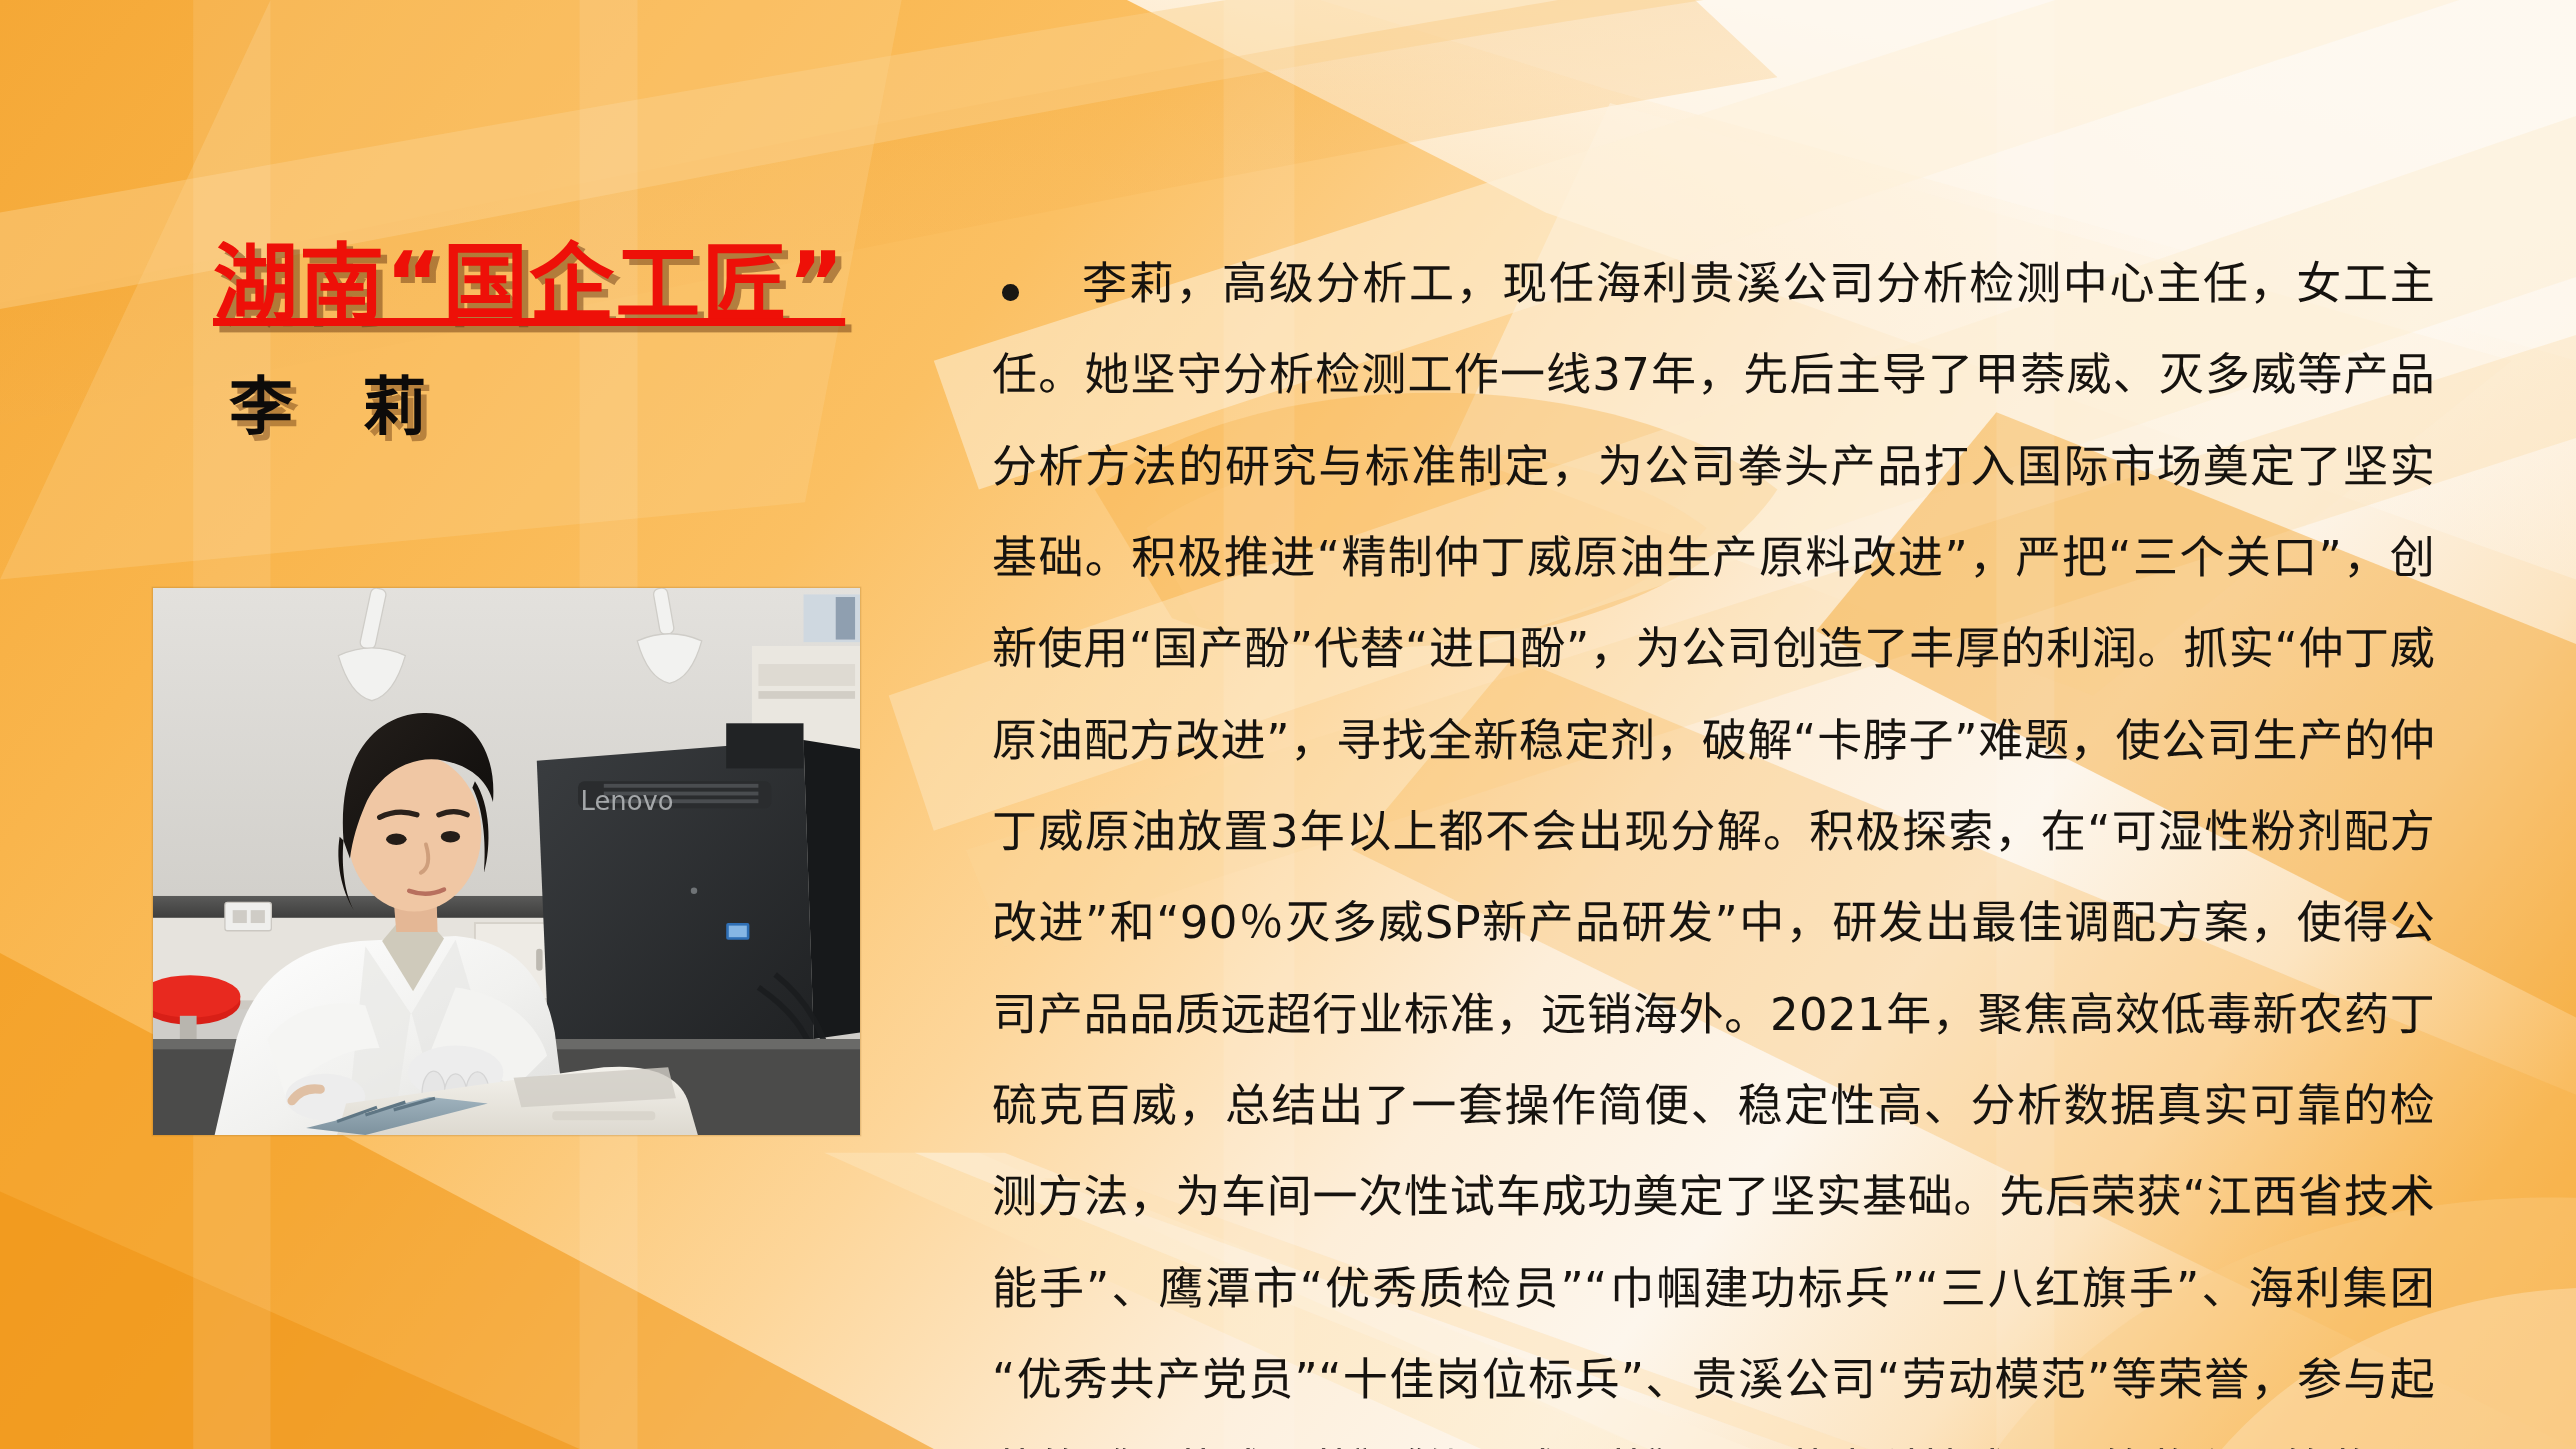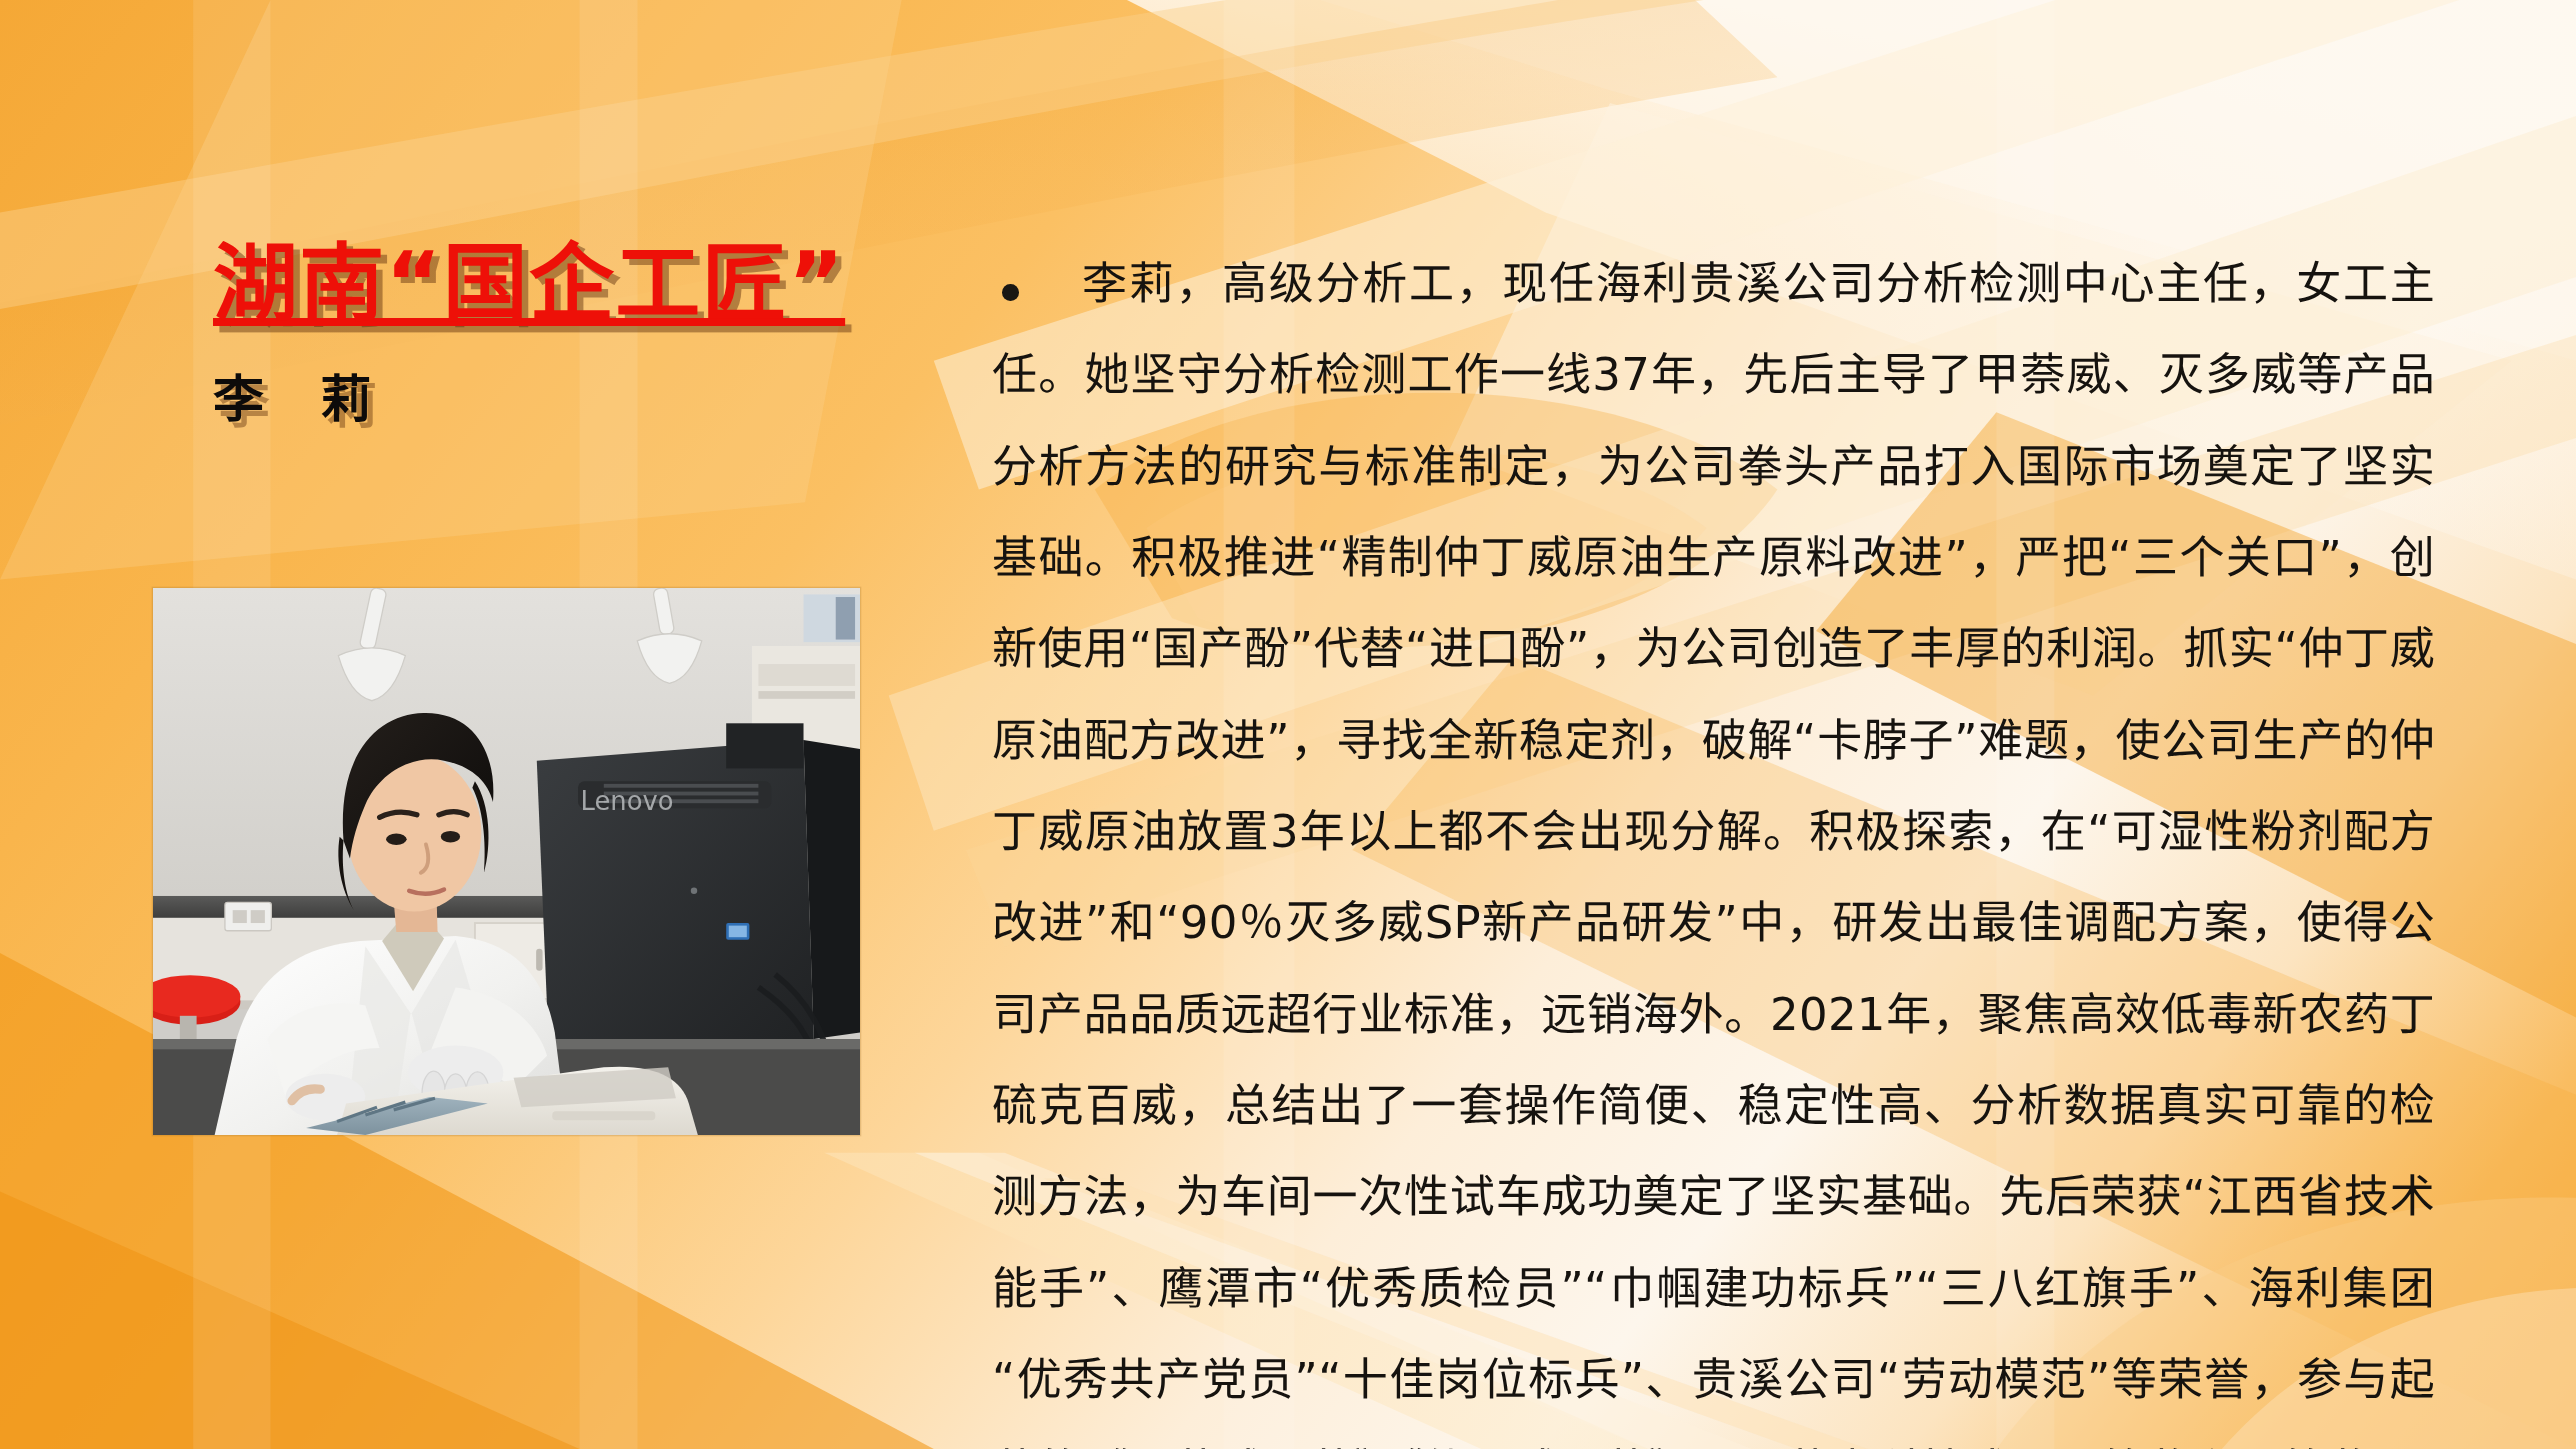--- a/index.html
+++ b/index.html
@@ -34,24 +34,25 @@
   }
   .title-main{
     font-size:85px;line-height:1.22;font-weight:bold;
     color:#ee1008;letter-spacing:1.3px;white-space:nowrap;
     text-shadow:6.4px 6.4px 0 rgba(92,45,10,.45);
     font-family:"DejaVu Sans","Liberation Sans",sans-serif;
     text-decoration:underline;
   }
   .title-sub{
     margin-top:33px;
-    font-size:51px;line-height:1.2;font-weight:bold;
+    font-size:64px;line-height:1.2;font-weight:bold;
     color:#0d0b0a;letter-spacing:2.6px;white-space:pre;
     text-shadow:5.8px 5.8px 0 rgba(92,45,10,.42);
     font-family:"DejaVu Sans","Liberation Sans",sans-serif;
+    margin-left:16px;
   }
 
   
   .photo-frame{
     position:absolute;left:153px;top:588px;width:707px;height:547px;
     overflow:hidden;background:#cfcdc9;
     box-shadow:0 0 0 1.3px rgba(160,110,40,.25);
   }
   .photo{position:absolute;inset:0;}
   .photo svg{display:block;width:100%;height:100%;}

